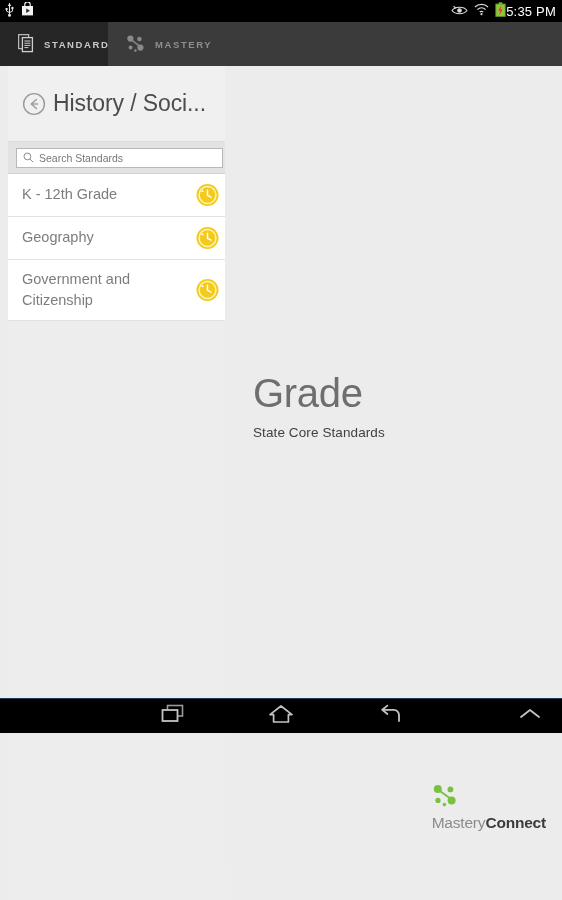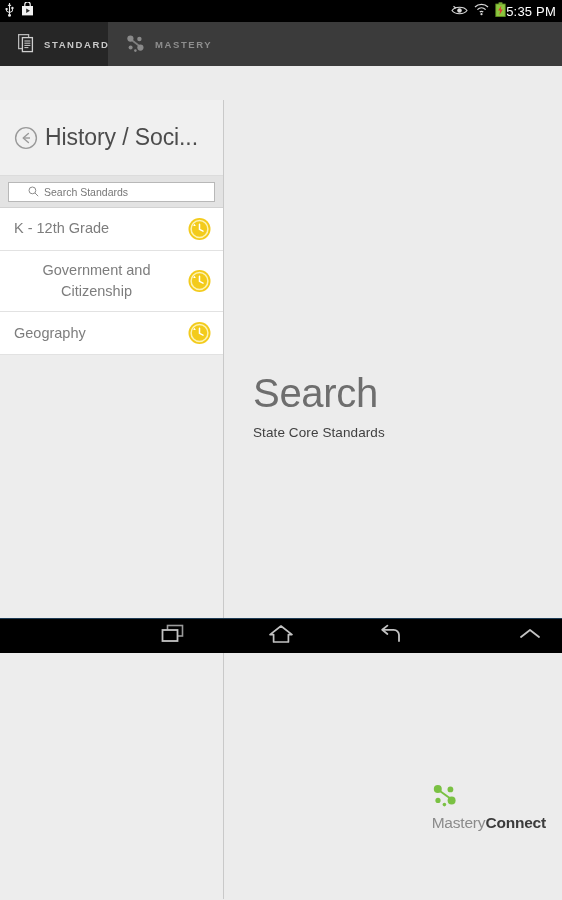--- a/index.html
+++ b/index.html
@@ -2,21 +2,21 @@
 <html><head>
 <meta charset="utf-8">
 <style>
   * { margin:0; padding:0; box-sizing:border-box; }
   html, body {
     width:562px; height:900px;
     font-family:"Liberation Sans", sans-serif;
     background:#ececec;
     overflow:hidden;
   }
-  #app { position:relative; width:562px; height:653px; }
+  #app { position:relative; width:562px; height:733px; }
 
   
   .statusbar {
     position:absolute; top:0; left:0; width:562px; height:22px;
     background:#000; display:flex; align-items:center;
     padding:0 6px 0 4px;
   }
   .sb-left { display:flex; align-items:center; gap:6px; }
   .sb-right { margin-left:auto; display:flex; align-items:center; gap:6px; }
   .sb-time { color:#ffffff; font-size:13px; letter-spacing:0.2px;
@@ -31,48 +31,48 @@
     position:absolute; top:0; height:44px;
     display:flex; align-items:center; gap:9px;
     padding:0 18px;
     font-size:9.5px; letter-spacing:1.6px; font-weight:bold;
   }
   .tab-standards { left:0; width:108px; background:#262626; color:#c9c9c9; }
   .tab-mastery   { left:108px; width:118px; background:#3b3b3b; color:#8e8e8e; }
 
   
   .sidebar {
-    position:absolute; top:66px; left:0; width:224px; height:799px;
-    background:#1d4ed8; border-right:1px solid #c9c9c9;margin-top:34px;
+    position:absolute; top:66px; left:8px; width:224px; height:799px;
+    background:#1d4ed8; border-right:1px solid #c9c9c9;
   }
   .side-header {
     height:75px; background:#f0f0f0;
     display:flex; align-items:center; padding-left:14px;
   }
   .back-btn { width:24px; height:24px; flex:none; margin-right:7px; }
   .side-title {
     font-size:23px; color:#4c4c4c; font-weight:normal;
     white-space:nowrap; overflow:hidden; letter-spacing:-0.1px;
   }
   .search-band {
     height:33px; background:#e3e3e3; display:flex; align-items:center;
     padding:0 8px; border-top:1px solid #dcdcdc;
     border-bottom:1px solid #d2d2d2;
   }
   .search-box {
     flex:1; height:20px; background:#ffffff; border:1px solid #b8b8b8;
-    display:flex; align-items:center; padding:0 19px; gap:5px;
+    display:flex; align-items:center; padding:0 6px; gap:5px;
   }
   .search-box input {
     flex:1; border:none; outline:none; background:transparent;
     font-size:10.5px; color:#666; font-family:"Liberation Sans", sans-serif;
   }
   .search-box input::placeholder { color:#777; }
 
-  .std-list { background:#ffffff;text-align:center; }
+  .std-list { background:#ffffff; }
   .std-item {
     position:relative; min-height:43px;
     display:flex; align-items:center;
     border-bottom:1px solid #e2e2e2;
     padding:9px 44px 9px 14px; background:#ffffff;
   }
   .std-label { font-size:14.5px; color:#7d7d7d; line-height:1.45; }
   .hist-badge {
     position:absolute; right:12px; top:50%; transform:translateY(-50%);
     width:23px; height:23px;
@@ -221,48 +221,48 @@
         <span class="hist-badge">
           <svg width="23" height="23" viewBox="0 0 23 23">
             <circle cx="11.5" cy="11.5" r="11" fill="#f3cb1c"></circle>
             <circle cx="11.5" cy="11.5" r="8.4" fill="none" stroke="#fdf3b3" stroke-width="1.5"></circle>
             <path d="M11.5 6.8 L11.5 11.8 L15 13.6" fill="none" stroke="#ffffff" stroke-width="1.5" stroke-linecap="round"></path>
             <path d="M5.2 8.6 L7.8 8.6 L6.4 6.2 Z" fill="#ffffff"></path>
           </svg>
         </span>
       </div>
       <div class="std-item">
+        <span class="std-label">Geography</span>
+        <span class="hist-badge">
+          <svg width="23" height="23" viewBox="0 0 23 23">
+            <circle cx="11.5" cy="11.5" r="11" fill="#f3cb1c"></circle>
+            <circle cx="11.5" cy="11.5" r="8.4" fill="none" stroke="#fdf3b3" stroke-width="1.5"></circle>
+            <path d="M11.5 6.8 L11.5 11.8 L15 13.6" fill="none" stroke="#ffffff" stroke-width="1.5" stroke-linecap="round"></path>
+            <path d="M5.2 8.6 L7.8 8.6 L6.4 6.2 Z" fill="#ffffff"></path>
+          </svg>
+        </span>
+      </div>
+      <div class="std-item">
         <span class="std-label">Government and Citizenship</span>
         <span class="hist-badge">
           <svg width="23" height="23" viewBox="0 0 23 23">
             <circle cx="11.5" cy="11.5" r="11" fill="#f3cb1c"></circle>
             <circle cx="11.5" cy="11.5" r="8.4" fill="none" stroke="#fdf3b3" stroke-width="1.5"></circle>
             <path d="M11.5 6.8 L11.5 11.8 L15 13.6" fill="none" stroke="#ffffff" stroke-width="1.5" stroke-linecap="round"></path>
             <path d="M5.2 8.6 L7.8 8.6 L6.4 6.2 Z" fill="#ffffff"></path>
           </svg>
         </span>
       </div>
-      <div class="std-item">
-        <span class="std-label">Geography</span>
-        <span class="hist-badge">
-          <svg width="23" height="23" viewBox="0 0 23 23">
-            <circle cx="11.5" cy="11.5" r="11" fill="#f3cb1c"></circle>
-            <circle cx="11.5" cy="11.5" r="8.4" fill="none" stroke="#fdf3b3" stroke-width="1.5"></circle>
-            <path d="M11.5 6.8 L11.5 11.8 L15 13.6" fill="none" stroke="#ffffff" stroke-width="1.5" stroke-linecap="round"></path>
-            <path d="M5.2 8.6 L7.8 8.6 L6.4 6.2 Z" fill="#ffffff"></path>
-          </svg>
-        </span>
-      </div>
     </div>
     <div class="list-filler"></div>
   </div>
 
   <div class="main">
     <div class="state-block">
-      <div class="state-name">Search</div>
+      <div class="state-name">Grade</div>
       <div class="state-sub">State Core Standards</div>
     </div>
 
     <div class="brand">
       <span class="brand-mark">
         <svg width="27" height="25" viewBox="0 0 27 25">
           <line x1="6.5" y1="7" x2="19" y2="16" stroke="#7ac143" stroke-width="2"></line>
           <circle cx="5.8" cy="6" r="4" fill="#7ac143"></circle>
           <circle cx="18.4" cy="6.4" r="2.9" fill="#7ac143"></circle>
           <circle cx="19.6" cy="17.6" r="4" fill="#7ac143"></circle>

